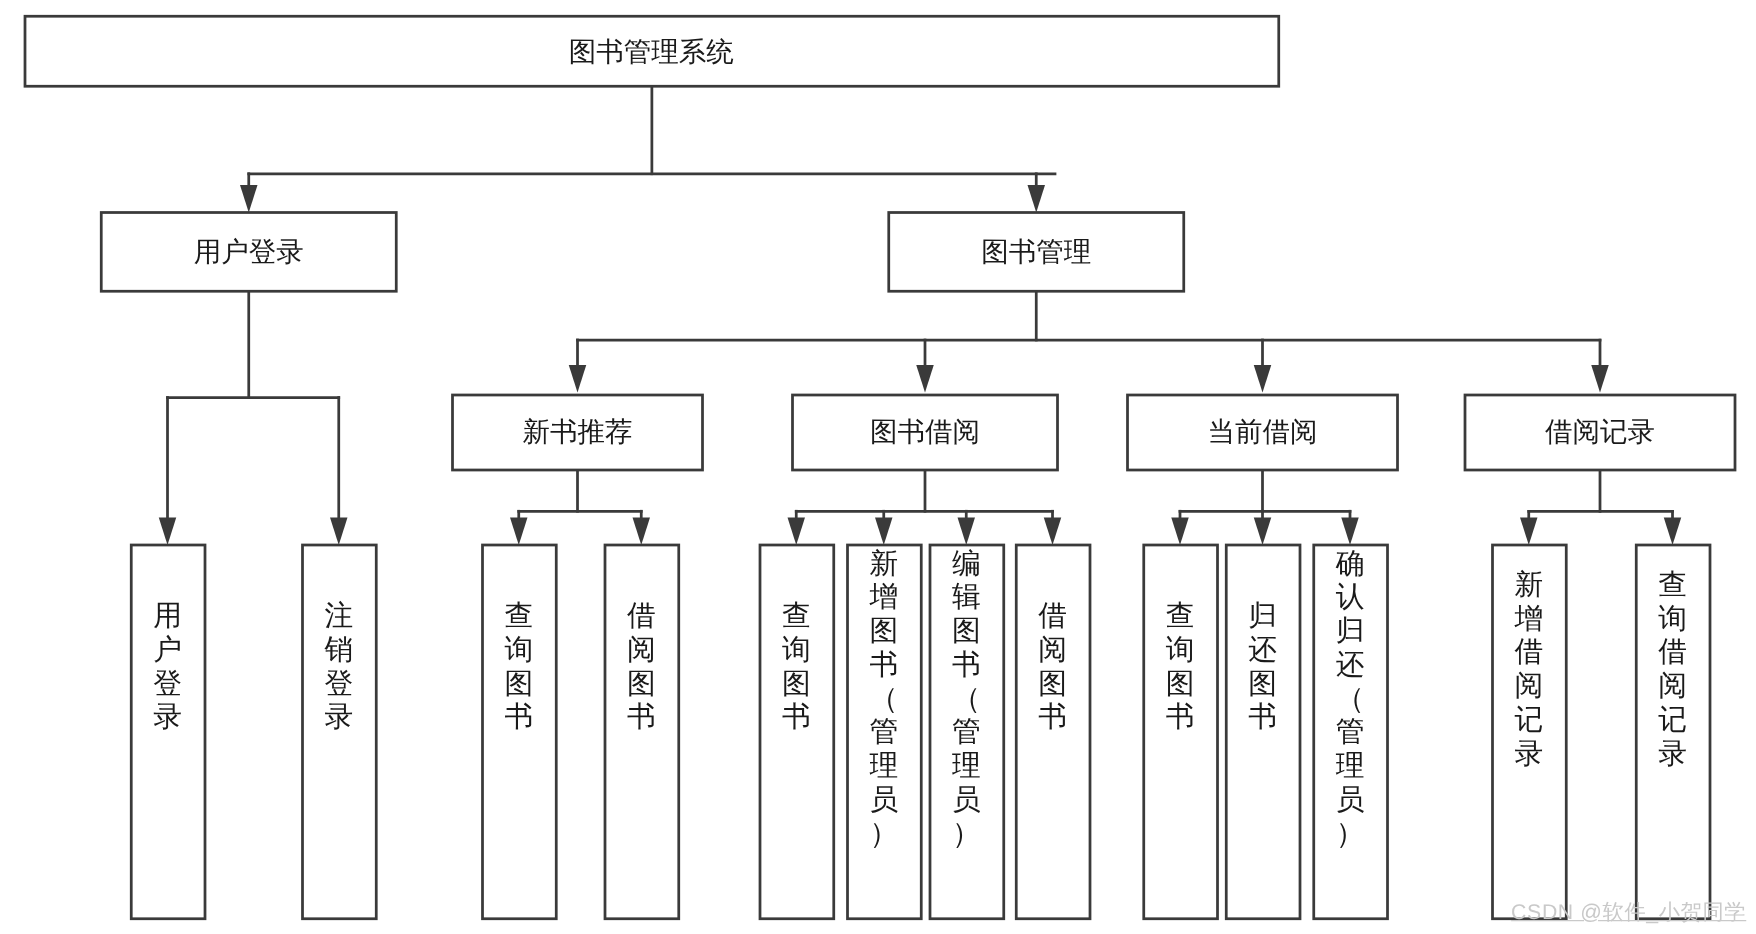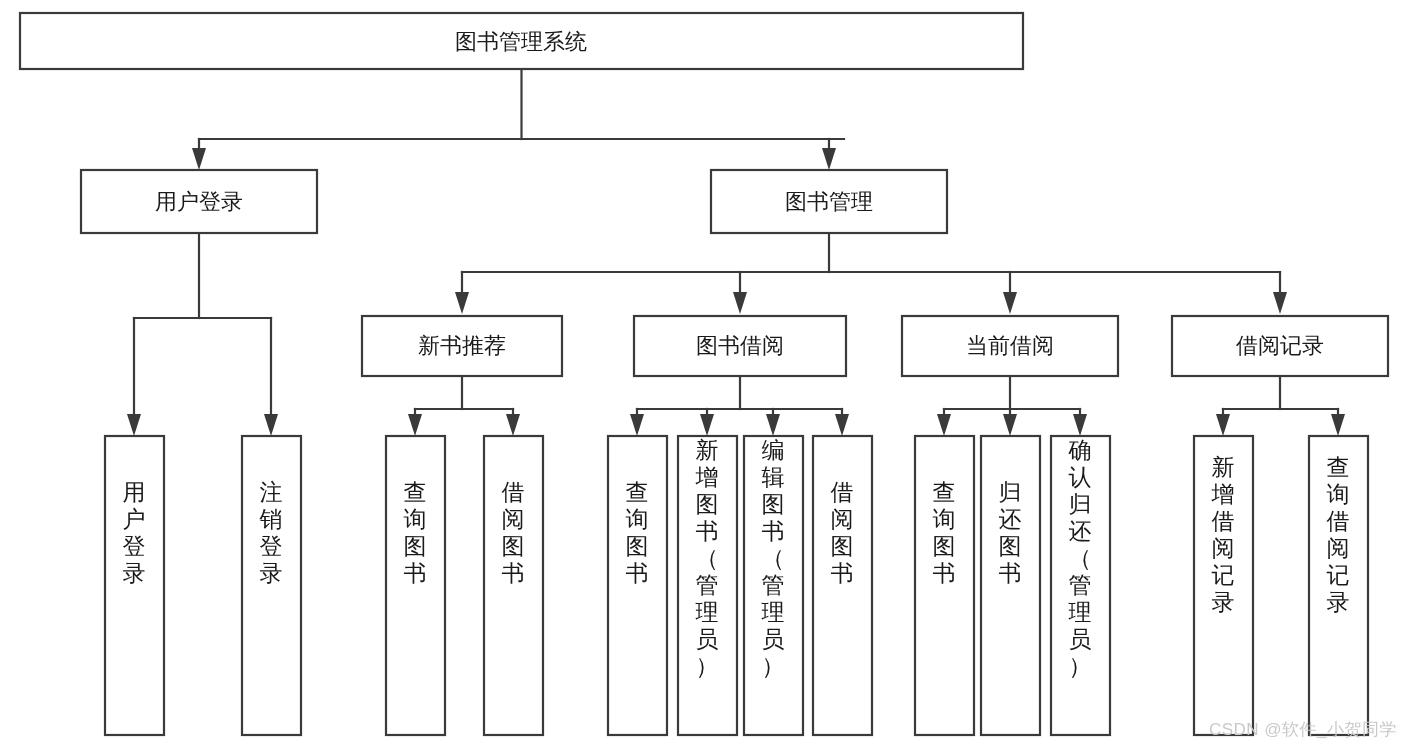--- a/index.html
+++ b/index.html
@@ -57,20 +57,21 @@
   .watermark {
     position: absolute;
     right: 8px;
     bottom: 6px;
     font-family: "Liberation Sans", "DejaVu Sans", sans-serif;
     font-size: 17px;
     color: #c9c9c9;
     white-space: nowrap;
     letter-spacing: 0.5px;
     pointer-events: none;
+    text-decoration: underline;
   }
 </style>
 </head>
 <body>
 
 <div id="diagram-root">
 
   <svg class="flow" viewBox="0 0 1405 747" xmlns="http://www.w3.org/2000/svg">
 
     <g>

